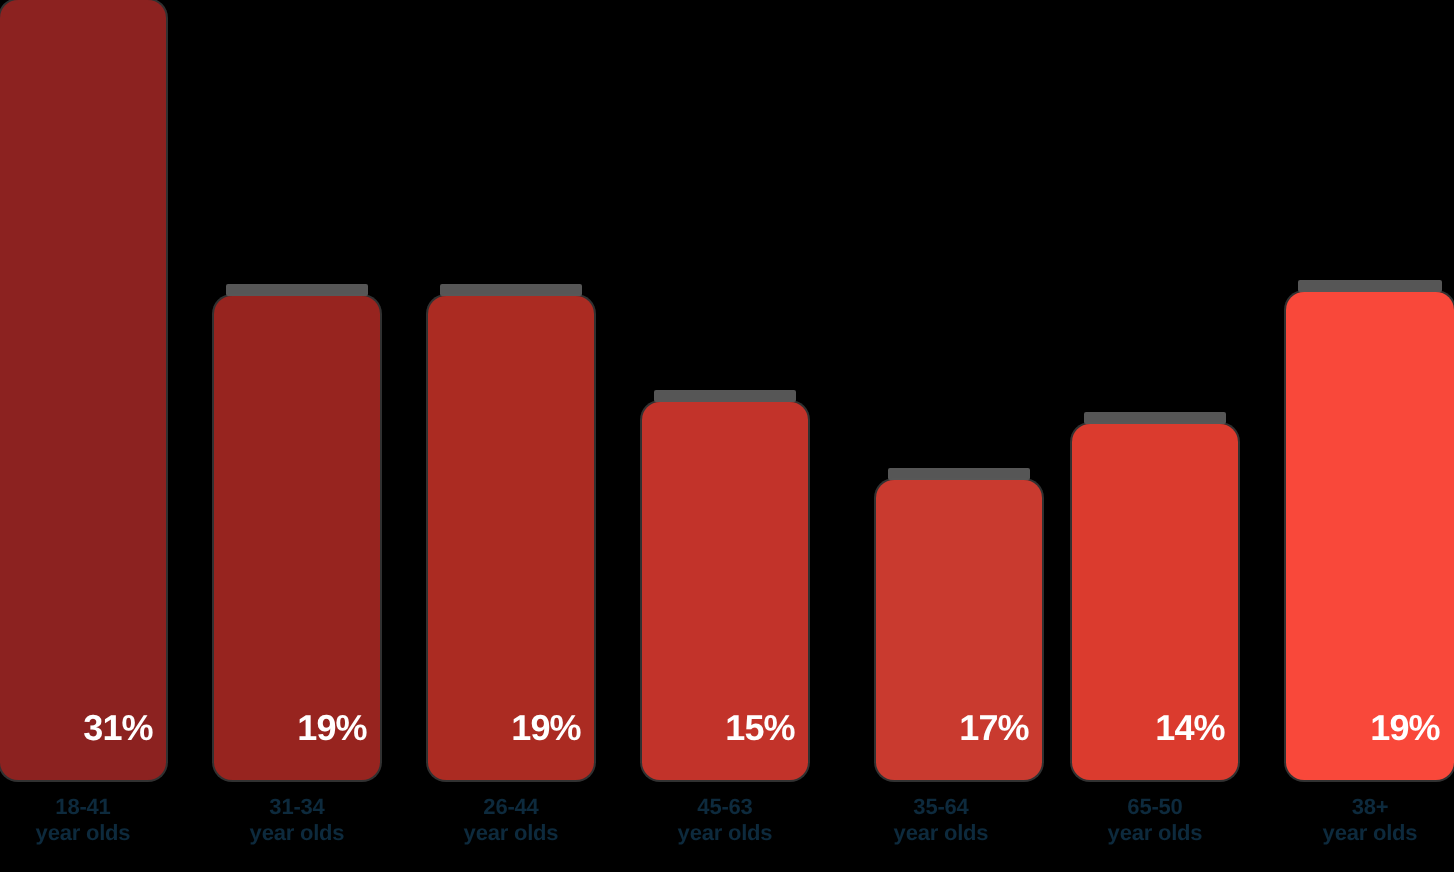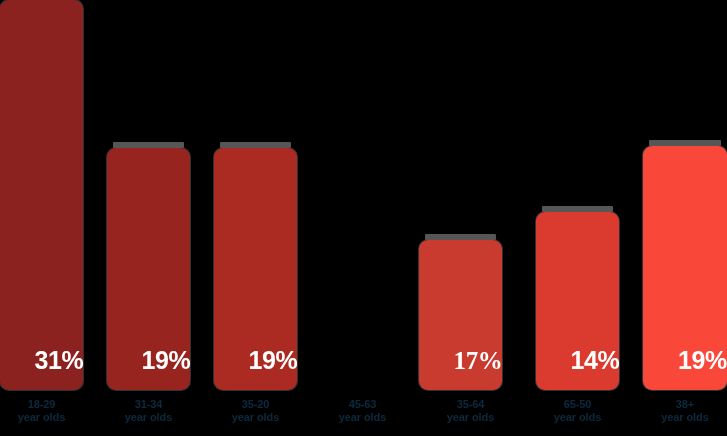--- a/index.html
+++ b/index.html
@@ -51,21 +51,21 @@
     bottom: 0;
     border-radius: 9px;
     box-shadow: 0 0 0 1px rgba(90,90,90,0.55);
     display: flex;
     align-items: flex-end;
     justify-content: center;
   }
 
   .bar-value {
     color: #ffffff;
-    font-size: 25px;
+    font-size: 18px;
     font-weight: bold;
     letter-spacing: -0.4px;
     line-height: 1;
     padding-bottom: 17px;
     user-select: none;
     margin-left: 35px;
   }
 
   .axis-labels {
     position: absolute;
@@ -108,22 +108,28 @@
       </div>
     </div>
 
     <div class="bar-group" style="left:214px; width:83px; height:390px;">
       <div class="bar-cap" style="top:142px;"></div>
       <div class="bar" style="top:148px; background:#AB2B22;">
         <span class="bar-value">19%</span>
       </div>
     </div>
 
+    <div class="bar-group" style="left:321px; width:83px; height:390px;">
+      <div class="bar-cap" style="top:195px;"></div>
+      <div class="bar" style="top:201px; background:#C2332A;">
+        <span class="bar-value">15%</span>
+      </div>
+    </div>
 
-    <div class="bar-group" style="left:419px; width:83px; height:326px;font-family:Liberation Serif, serif;">
+    <div class="bar-group" style="left:438px; width:83px; height:326px;">
       <div class="bar-cap" style="top:170px;"></div>
       <div class="bar" style="top:176px; background:#C93A2F;">
         <span class="bar-value">17%</span>
       </div>
     </div>
 
     <div class="bar-group" style="left:536px; width:83px; height:390px;text-align:right;">
       <div class="bar-cap" style="top:206px;"></div>
       <div class="bar" style="top:212px; background:#DB3B2E;">
         <span class="bar-value">14%</span>
@@ -135,31 +141,31 @@
       <div class="bar" style="top:146px; background:#F9483A;">
         <span class="bar-value">19%</span>
       </div>
     </div>
 
   </div>
 
   <div class="axis-labels">
 
     <div class="axis-label" style="left:0px; width:83px;">
-      <span>18-29</span>
+      <span>18-41</span>
       <span class="line2">year olds</span>
     </div>
 
     <div class="axis-label" style="left:107px; width:83px;">
       <span>31-34</span>
       <span class="line2">year olds</span>
     </div>
 
     <div class="axis-label" style="left:214px; width:83px;">
-      <span>35-20</span>
+      <span>26-44</span>
       <span class="line2">year olds</span>
     </div>
 
     <div class="axis-label" style="left:321px; width:83px;">
       <span>45-63</span>
       <span class="line2">year olds</span>
     </div>
 
     <div class="axis-label" style="left:429px; width:83px;">
       <span>35-64</span>

